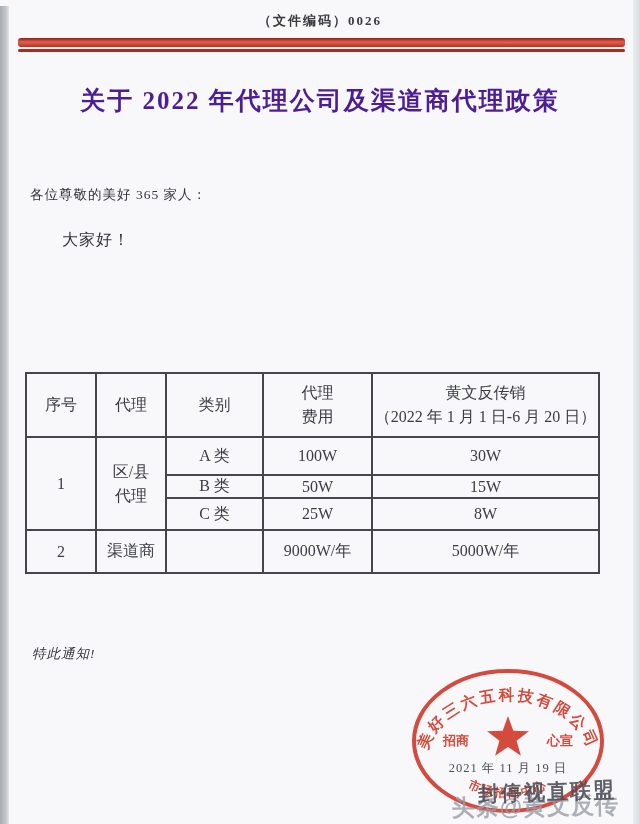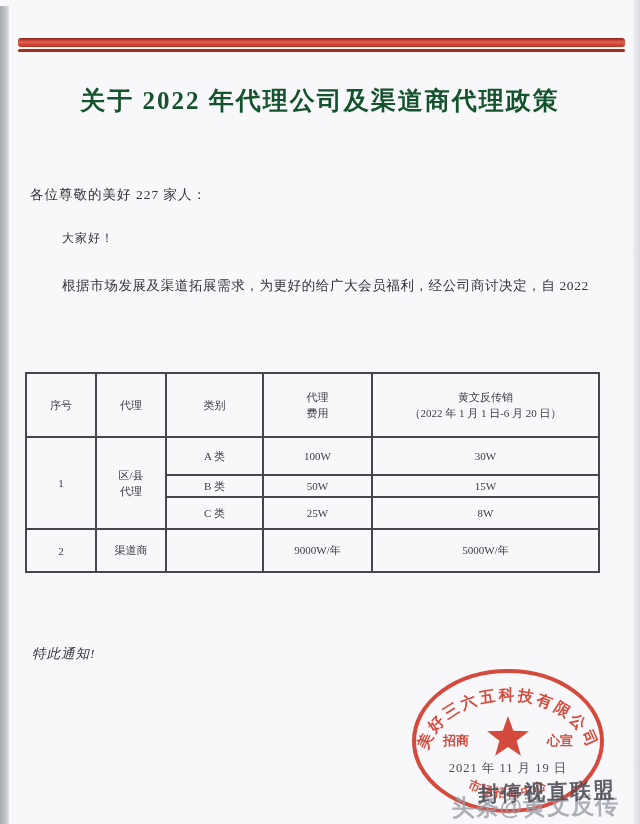--- a/index.html
+++ b/index.html
@@ -13,31 +13,31 @@
     background:linear-gradient(90deg,#a7abb0,#c6c9cd 70%,#e3e4e7);}
   .edge-right{position:absolute;right:0;top:0;width:7px;height:824px;
     background:linear-gradient(90deg,#eceef0,#d9dbdf);}
   .doc-code{position:absolute;top:12px;left:0;width:100%;text-align:center;
     font-size:13px;font-weight:bold;letter-spacing:2px;color:#3a3b42;}
   .red-bar-wrap{position:absolute;top:38px;left:18px;right:15px;}
   .red-bar-thick{height:9px;border-radius:3px;
     background:linear-gradient(180deg,#8e2014,#e2604e 45%,#b5301f);}
   .red-bar-thin{height:3px;margin-top:2px;background:#a92c1e;border-radius:2px;}
   .doc-title{position:absolute;top:84px;left:0;width:100%;text-align:center;
-    font-size:25px;font-weight:bold;letter-spacing:2px;color:#14532d;}
+    font-size:25px;font-weight:bold;letter-spacing:2px;color:#4c1d95;}
   .salutation{position:absolute;top:186px;left:30px;font-size:13.5px;letter-spacing:1px;}
-  .greeting{position:absolute;top:230px;left:62px;font-size:12px;letter-spacing:1px;}
+  .greeting{position:absolute;top:230px;left:62px;font-size:16px;letter-spacing:1px;}
   .body-line1{position:absolute;top:277px;left:62px;right:14px;font-size:13.5px;letter-spacing:0.6px;}
   .body-line2{position:absolute;top:321px;left:30px;right:14px;font-size:13.5px;letter-spacing:0.6px;}
   .closing1{position:absolute;top:606px;left:32px;font-size:13.5px;letter-spacing:1px;}
   .closing2{position:absolute;top:645px;left:32px;font-size:13.5px;letter-spacing:1px;font-style:italic;}
 
   table.fee{position:absolute;top:372px;left:25px;width:563px;
     border-collapse:collapse;table-layout:fixed;
-    font-size:11px;color:#3b3c44;text-align:center;}
+    font-size:16px;color:#3b3c44;text-align:center;}
   table.fee th,table.fee td{border:2px solid #45464c;font-weight:normal;
     vertical-align:middle;padding:0;}
   table.fee .c1{width:68px;} table.fee .c2{width:68px;} table.fee .c3{width:95px;}
   table.fee .c4{width:107px;} table.fee .c5{width:225px;}
   tr.hdr{height:64px;} tr.r-a{height:38px;} tr.r-b{height:22px;}
   tr.r-c{height:32px;margin-top:41px;} tr.r2{height:43px;}
   .cell-2line div{line-height:1.5;}
 
   .stamp{position:absolute;left:408px;top:666px;width:200px;height:152px;opacity:.92;}
   .wm1{position:absolute;left:478px;top:778px;font-size:21px;font-weight:bold;
@@ -48,31 +48,31 @@
     font-family:"Liberation Sans","DejaVu Sans",sans-serif;}
 </style>
 </head>
 <body>
 
 <div class="page">
 
   <div class="edge-left"></div>
   <div class="edge-right"></div>
 
+  <div class="doc-code">（文件编码）0026</div>
 
   <div class="red-bar-wrap">
     <div class="red-bar-thick"></div>
     <div class="red-bar-thin"></div>
   </div>
 
   <div class="doc-title">关于 2022 年代理公司及渠道商代理政策</div>
 
-  <div class="salutation">各位尊敬的美好 227 家人：</div>
+  <div class="salutation">各位尊敬的美好 365 家人：</div>
   <div class="greeting">大家好！</div>
-  <div class="body-line1">根据市场发展及渠道拓展需求，为更好的给广大会员福利，经公司商讨决定，自 2022</div>
 
   <table class="fee">
     <tbody>
       <tr class="hdr">
         <th class="c1">序号</th>
         <th class="c2">代理</th>
         <th class="c3">类别</th>
         <th class="c4 cell-2line">
           <div>代理</div>
           <div>费用</div>

